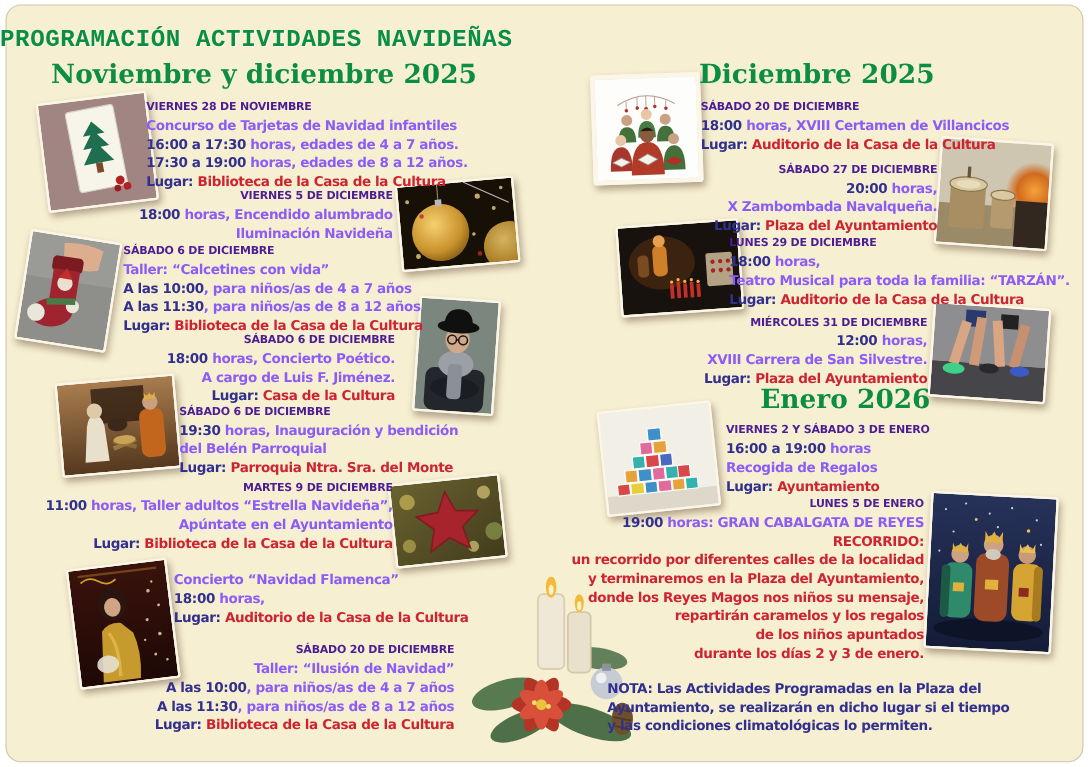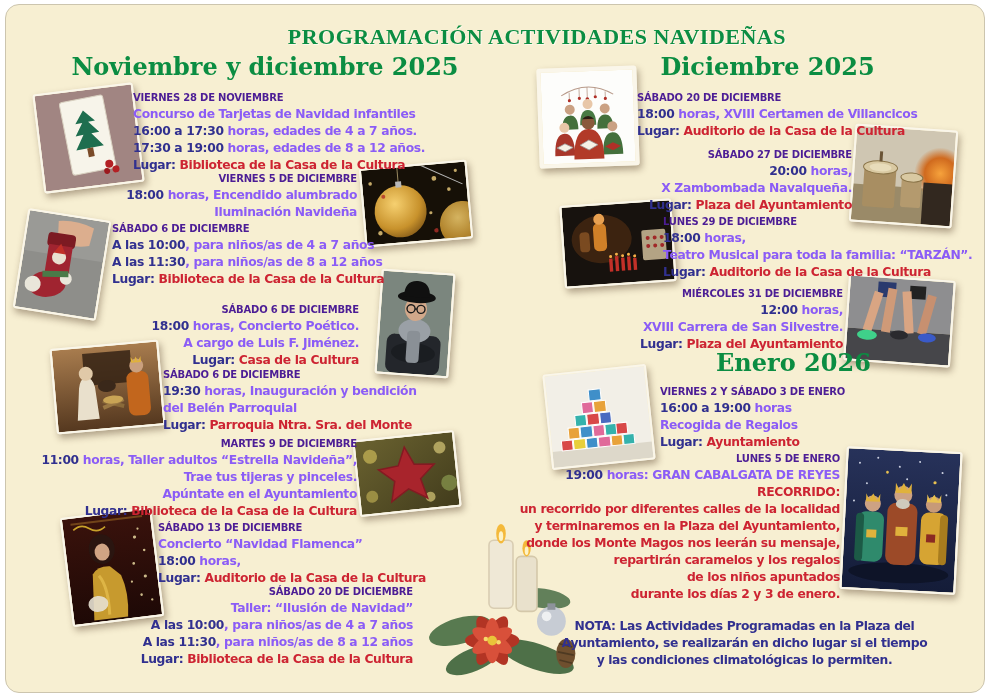--- a/index.html
+++ b/index.html
@@ -2,30 +2,30 @@
 <html><head>
 <meta charset="utf-8">
 <style>
   html,body{margin:0;padding:0;background:#fff;}
   .sheet{position:relative;width:990px;height:697px;background:#ffffff;overflow:hidden;
          font-family:"DejaVu Sans",sans-serif;font-weight:bold;}
   .page{position:absolute;left:5px;top:4px;width:978px;height:687px;background:#f7efd2;
         border:1px solid #ccc5ae;border-radius:14px;}
   
   .tb{position:absolute;z-index:3;white-space:nowrap;}
-  .page-title{left:0;top:24px;width:786px;text-align:right;font-family:Liberation Serif, serif;
+  .page-title{left:0;top:24px;width:786px;text-align:left;font-family:Liberation Mono, monospace;
               font-size:22px;letter-spacing:.5px;color:#0b8d42;text-shadow:1px 1px 0 #fdf9ec;}
-  .month{font-family:"DejaVu Serif",serif;font-size:24px;color:#0b8d42;text-align:center;margin-left:25px;}
+  .month{font-family:"DejaVu Serif",serif;font-size:24px;color:#0b8d42;text-align:center;}
   .h-left{left:40px;top:52px;width:400px;}
   .h-dic{left:585px;top:52px;width:315px;}
   .h-ene{left:611px;top:348px;width:315px;}
   .edate{font-size:10px;color:#4c1d95;letter-spacing:-.2px;line-height:17px;}
   .tl{font-size:12.3px;line-height:17px;letter-spacing:-.35px;}
   .c-navy{color:#31308f}.c-black{color:#8b5cf6}.c-red{color:#cd2432}
-  .ta-r{text-align:right}.ta-c{text-align:center}
+  .ta-r{text-align:right}.ta-c{}
   
   .e-l0{left:133px;top:89px}
   .e-l1{right:633px;top:170px}
   .e-l2{left:112px;top:220px}
   .e-l3{right:631px;top:301px}
   .e-l4{left:163px;top:366px}
   .e-l5{right:633px;top:435px}
   .e-l6{left:158px;top:519px}
   .e-l7{right:577px;top:583px}
   .e-r0{left:637px;top:89px}
@@ -78,20 +78,21 @@
   <div class="tb e-l1 ta-r">
     <div class="edate">VIERNES 5 DE DICIEMBRE</div>
     <div>
         <div class="tl"><span class="c-navy">18:00</span><span class="c-black"> horas, Encendido alumbrado</span></div>
         <div class="tl"><span class="c-black">Iluminación Navideña</span></div>
       </div>
   </div>
   <div class="tb e-l2">
     <div class="edate">SÁBADO 6 DE DICIEMBRE</div>
     <div>
+        <div class="tl"><span class="c-black">Taller: “Calcetines con vida”</span></div>
         <div class="tl"><span class="c-navy">A las 10:00</span><span class="c-black">, para niños/as de 4 a 7 años</span></div>
         <div class="tl"><span class="c-navy">A las 11:30</span><span class="c-black">, para niños/as de 8 a 12 años</span></div>
         <div class="tl"><span class="c-navy">Lugar: </span><span class="c-red">Biblioteca de la Casa de la Cultura</span></div>
       </div>
   </div>
   <div class="tb e-l3 ta-r">
     <div class="edate">SÁBADO 6 DE DICIEMBRE</div>
     <div>
         <div class="tl"><span class="c-navy">18:00</span><span class="c-black"> horas, Concierto Poético.</span></div>
         <div class="tl"><span class="c-black">A cargo de Luis F. Jiménez.</span></div>
@@ -103,27 +104,25 @@
     <div>
         <div class="tl"><span class="c-navy">19:30</span><span class="c-black"> horas, Inauguración y bendición</span></div>
         <div class="tl"><span class="c-black">del Belén Parroquial</span></div>
         <div class="tl"><span class="c-navy">Lugar: </span><span class="c-red">Parroquia Ntra. Sra. del Monte</span></div>
       </div>
   </div>
   <div class="tb e-l5 ta-r">
     <div class="edate">MARTES 9 DE DICIEMBRE</div>
     <div>
         <div class="tl"><span class="c-navy">11:00</span><span class="c-black"> horas, Taller adultos “Estrella Navideña”,</span></div>
-        <div class="tl"><span class="c-black">Trae tus tijeras y pinceles.</span></div>
         <div class="tl"><span class="c-black">Apúntate en el Ayuntamiento</span></div>
         <div class="tl"><span class="c-navy">Lugar: </span><span class="c-red">Biblioteca de la Casa de la Cultura</span></div>
       </div>
   </div>
   <div class="tb e-l6">
-    <div class="edate">SÁBADO 13 DE DICIEMBRE</div>
     <div>
         <div class="tl"><span class="c-black">Concierto “Navidad Flamenca”</span></div>
         <div class="tl"><span class="c-navy">18:00</span><span class="c-black"> horas,</span></div>
         <div class="tl"><span class="c-navy">Lugar: </span><span class="c-red">Auditorio de la Casa de la Cultura</span></div>
       </div>
   </div>
   <div class="tb e-l7 ta-r">
     <div class="edate">SÁBADO 20 DE DICIEMBRE</div>
     <div>
         <div class="tl"><span class="c-black">Taller: “Ilusión de Navidad”</span></div>
@@ -172,21 +171,21 @@
         <div class="tl"><span class="c-navy">Lugar: </span><span class="c-red">Ayuntamiento</span></div>
       </div>
   </div>
   <div class="tb e-r5 ta-r">
     <div class="edate">LUNES 5 DE ENERO</div>
     <div>
         <div class="tl"><span class="c-navy">19:00</span><span class="c-black"> horas: GRAN CABALGATA DE REYES</span></div>
         <div class="tl"><span class="c-red">RECORRIDO:</span></div>
         <div class="tl"><span class="c-red">un recorrido por diferentes calles de la localidad</span></div>
         <div class="tl"><span class="c-red">y terminaremos en la Plaza del Ayuntamiento,</span></div>
-        <div class="tl"><span class="c-red">donde los Monte Magos nos leerán su mensaje,</span></div>
+        <div class="tl"><span class="c-red">donde los Reyes Magos nos niños su mensaje,</span></div>
         <div class="tl"><span class="c-red">repartirán caramelos y los regalos</span></div>
         <div class="tl"><span class="c-red">de los niños apuntados</span></div>
         <div class="tl"><span class="c-red">durante los días 2 y 3 de enero.</span></div>
       </div>
   </div>
   <div class="tb nota ta-c">
       <div class="tl"><span class="c-navy">NOTA: Las Actividades Programadas en la Plaza del</span></div>
       <div class="tl"><span class="c-navy">Ayuntamiento, se realizarán en dicho lugar si el tiempo</span></div>
       <div class="tl"><span class="c-navy">y las condiciones climatológicas lo permiten.</span></div>
     </div>

